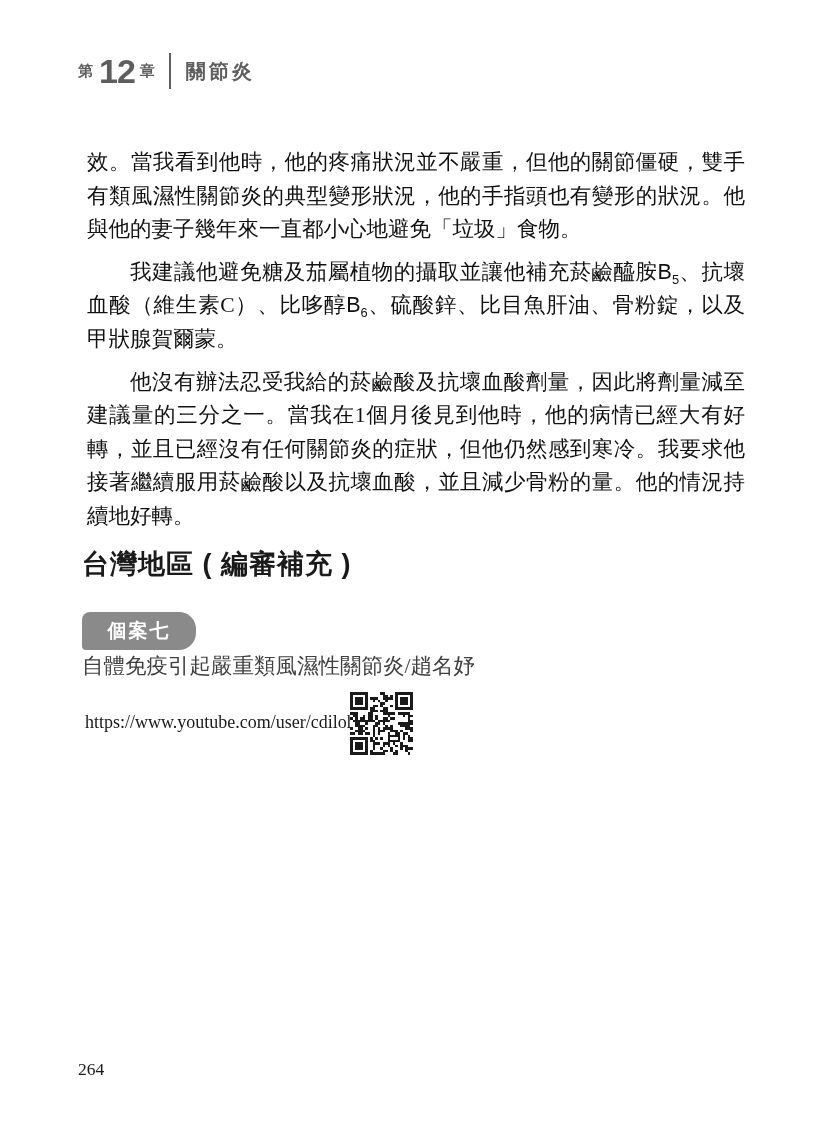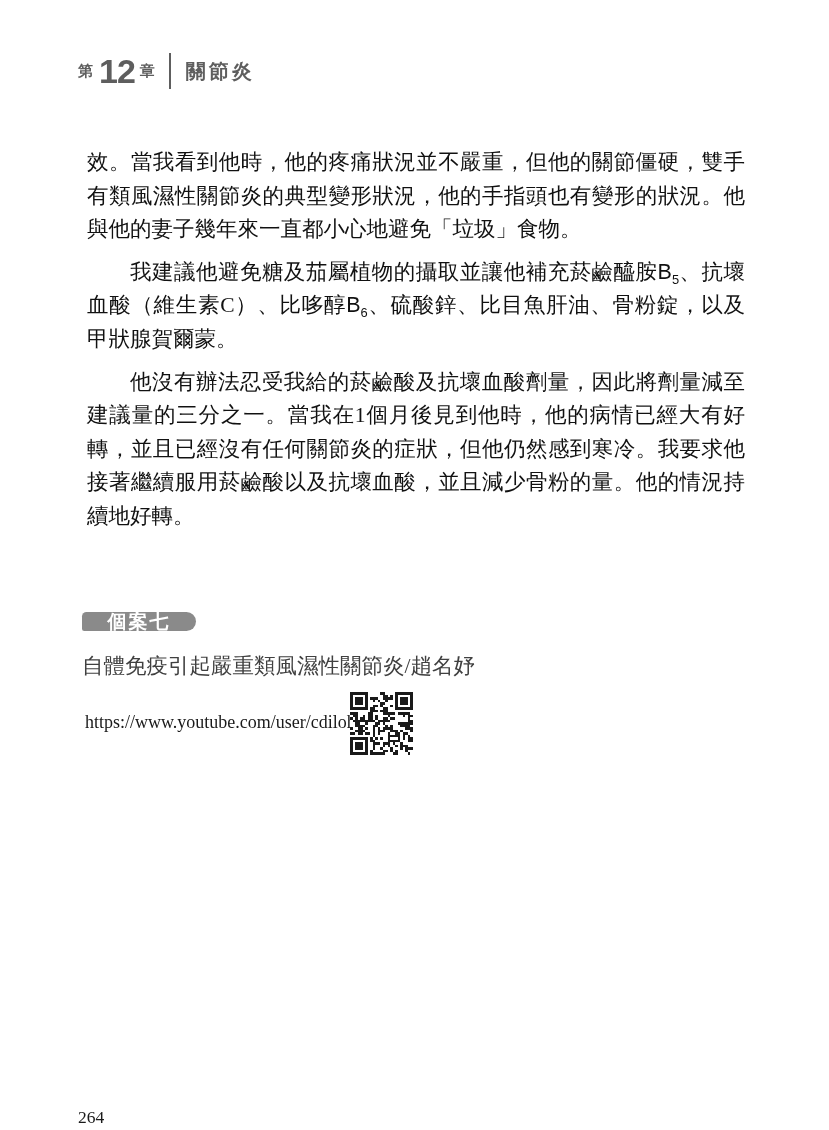--- a/index.html
+++ b/index.html
@@ -75,21 +75,21 @@
     font-size: 27px;
     letter-spacing: 1px;
     color: #1a1a1a;
   }
 
   
   .case-badge {
     position: absolute;
     top: 612px;
     left: 82px;
-    height: 19px;
+    height: 38px;
     min-width: 114px;
     box-sizing: border-box;
     padding: 0 18px;
     display: flex;
     align-items: center;
     justify-content: center;
     background: #8a8a8a;
     border-radius: 8px 17px 17px 4px;
     color: #ffffff;
     font-family: "Liberation Sans", "DejaVu Sans", sans-serif;
@@ -124,21 +124,20 @@
     height: 63px;
   }
   .qr svg { display: block; width: 100%; height: 100%; }
 
   .page-number {
     position: absolute;
     top: 1059px;
     left: 78px;
     font-size: 17.5px;
     color: #1a1a1a;
-    margin-top: 48px;
   }
 </style>
 </head>
 <body>
 
 <div class="page">
 
   <header class="chapter-header">
     <span class="ch-prefix">第</span>
     <span class="ch-num">12</span>
@@ -146,20 +145,21 @@
     <span class="ch-divider"></span>
     <span class="ch-title">關節炎</span>
   </header>
 
   <section class="body-text">
       <p><span>效。當我看到他時，他的疼痛狀況並不嚴重，但他的關節僵硬，雙手有類風濕性關節炎的典型變形狀況，他的手指頭也有變形的狀況。他與他的妻子幾年來一直都小心地避免「垃圾」食物。</span></p>
       <p class="indent"><span>我建議他避免糖及茄屬植物的攝取並讓他補充</span><span class="seg-bold">菸鹼醯胺B<sub>5</sub></span><span class="seg-bold">、</span><span class="seg-bold">抗壞血酸</span><span>（維生素C）、</span><span class="seg-bold">比哆醇B<sub>6</sub></span><span class="seg-bold">、</span><span class="seg-bold">硫酸鋅</span><span class="seg-bold">、</span><span class="seg-bold">比目魚肝油</span><span class="seg-bold">、</span><span class="seg-bold">骨粉錠</span><span>，以及</span><span class="seg-bold">甲狀腺賀爾蒙</span><span>。</span></p>
       <p class="indent"><span>他沒有辦法忍受我給的菸鹼酸及抗壞血酸劑量，因此將劑量減至建議量的三分之一。當我在1個月後見到他時，他的病情已經大有好轉，並且已經沒有任何關節炎的症狀，但他仍然感到寒冷。我要求他接著繼續服用菸鹼酸以及抗壞血酸，並且減少骨粉的量。他的情況持續地好轉。</span></p>
     </section>
 
+  <h2 class="section-heading">台灣地區 ( 編審補充 )</h2>
 
   <div class="case-badge">
     <span>個案七</span>
   </div>
 
   <div class="case-title">自體免疫引起嚴重類風濕性關節炎/趙名妤</div>
 
   <a class="case-url">https://www.youtube.com/user/cdilohas</a>
 
   <div class="qr">

